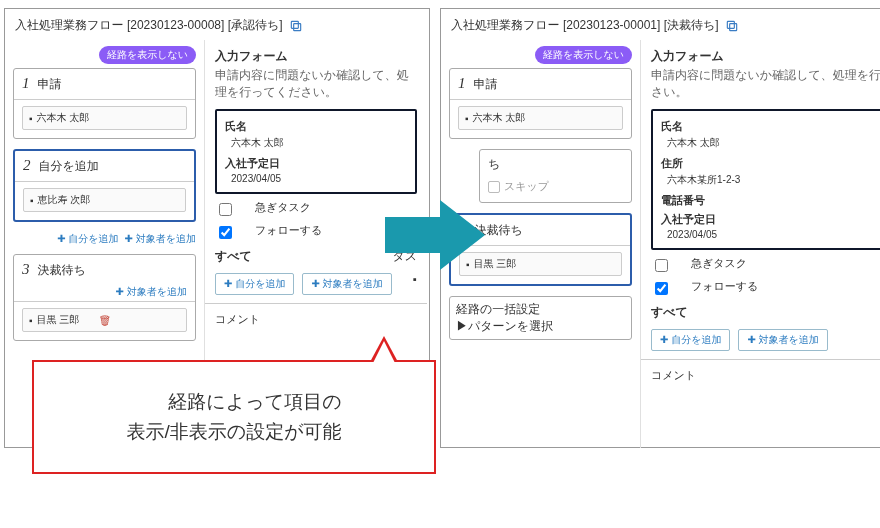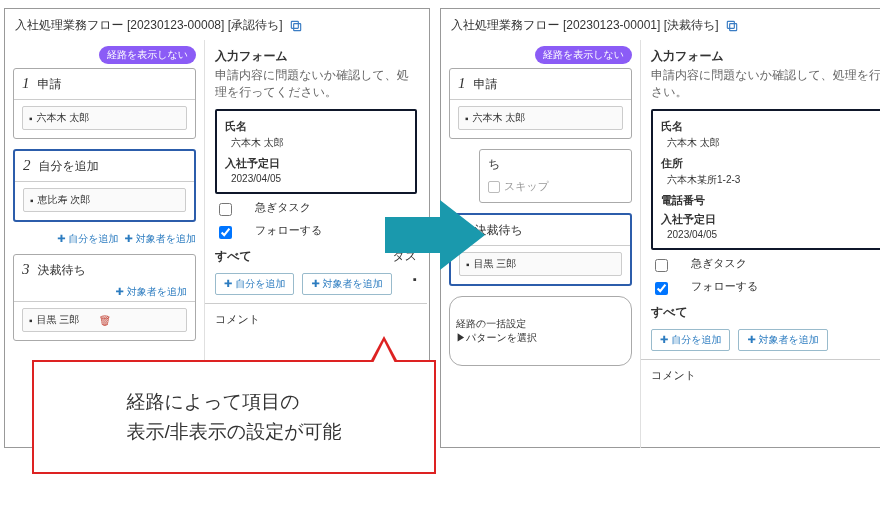--- a/index.html
+++ b/index.html
@@ -28,24 +28,24 @@
 .fieldset{border:2px solid #0f172a;border-radius:2px;padding:4px 8px 6px 8px;margin-bottom:6px}
 .flabel{font-weight:bold;font-size:11px;margin-top:4px}
 .fval{font-size:10px;padding:2px 0 2px 6px;color:#333}
 .cb{display:flex;align-items:flex-start;gap:20px;font-size:11px;margin-top:4px}
 .tabs{display:flex;font-size:12px;margin-top:6px}
 .tabs .act{font-weight:bold}
 .btnrow{display:flex;gap:8px;margin:8px 0}
 .smbtn{border:1px solid #9bc;color:#2c7cc0;padding:3px 8px;border-radius:2px;font-size:10px;background:#fff}
 .cmtlbl{font-weight:normal;font-size:11px;margin-top:8px}
 .ruler{border-top:1px solid #ccc;margin:6px -10px}
-.batch{border:1px solid #aaa;border-radius:13px;padding:20px 6px;margin-top:6px;font-size:10px}
+.batch{border:1px solid #aaa;border-radius:3px;padding:4px 6px;margin-top:6px;font-size:12px}
 .arrow{position:absolute;left:385px;top:195px;width:100px;height:80px;color:#1a99ad;z-index:5}
 .callout{position:absolute;left:32px;top:360px;width:400px;height:110px;border:2px solid #d22;background:#fff;z-index:6;display:flex;align-items:center;justify-content:center}
-.callout-txt{font-size:19px;line-height:1.6;color:#333;white-space:pre-line;text-align:left}
+.callout-txt{font-size:19px;line-height:1.6;color:#333;white-space:pre-line;text-align:right}
 .callout-tail{position:absolute;left:370px;top:336px;width:0;height:0;border-left:14px solid transparent;border-right:14px solid transparent;border-bottom:26px solid #d22;z-index:6}
 .callout-tail2{position:absolute;left:373px;top:341px;width:0;height:0;border-left:11px solid transparent;border-right:11px solid transparent;border-bottom:22px solid #fff;z-index:7}
 .usr-ic{display:inline-block}
 .skip{color:#999;display:flex;align-items:center;gap:4px;font-size:11px;}
 .skipbox{width:10px;height:10px;border:1px solid #bbb;border-radius:2px;display:inline-block}
 </style>
 </head>
 <body>
 
 <div class="stage">

